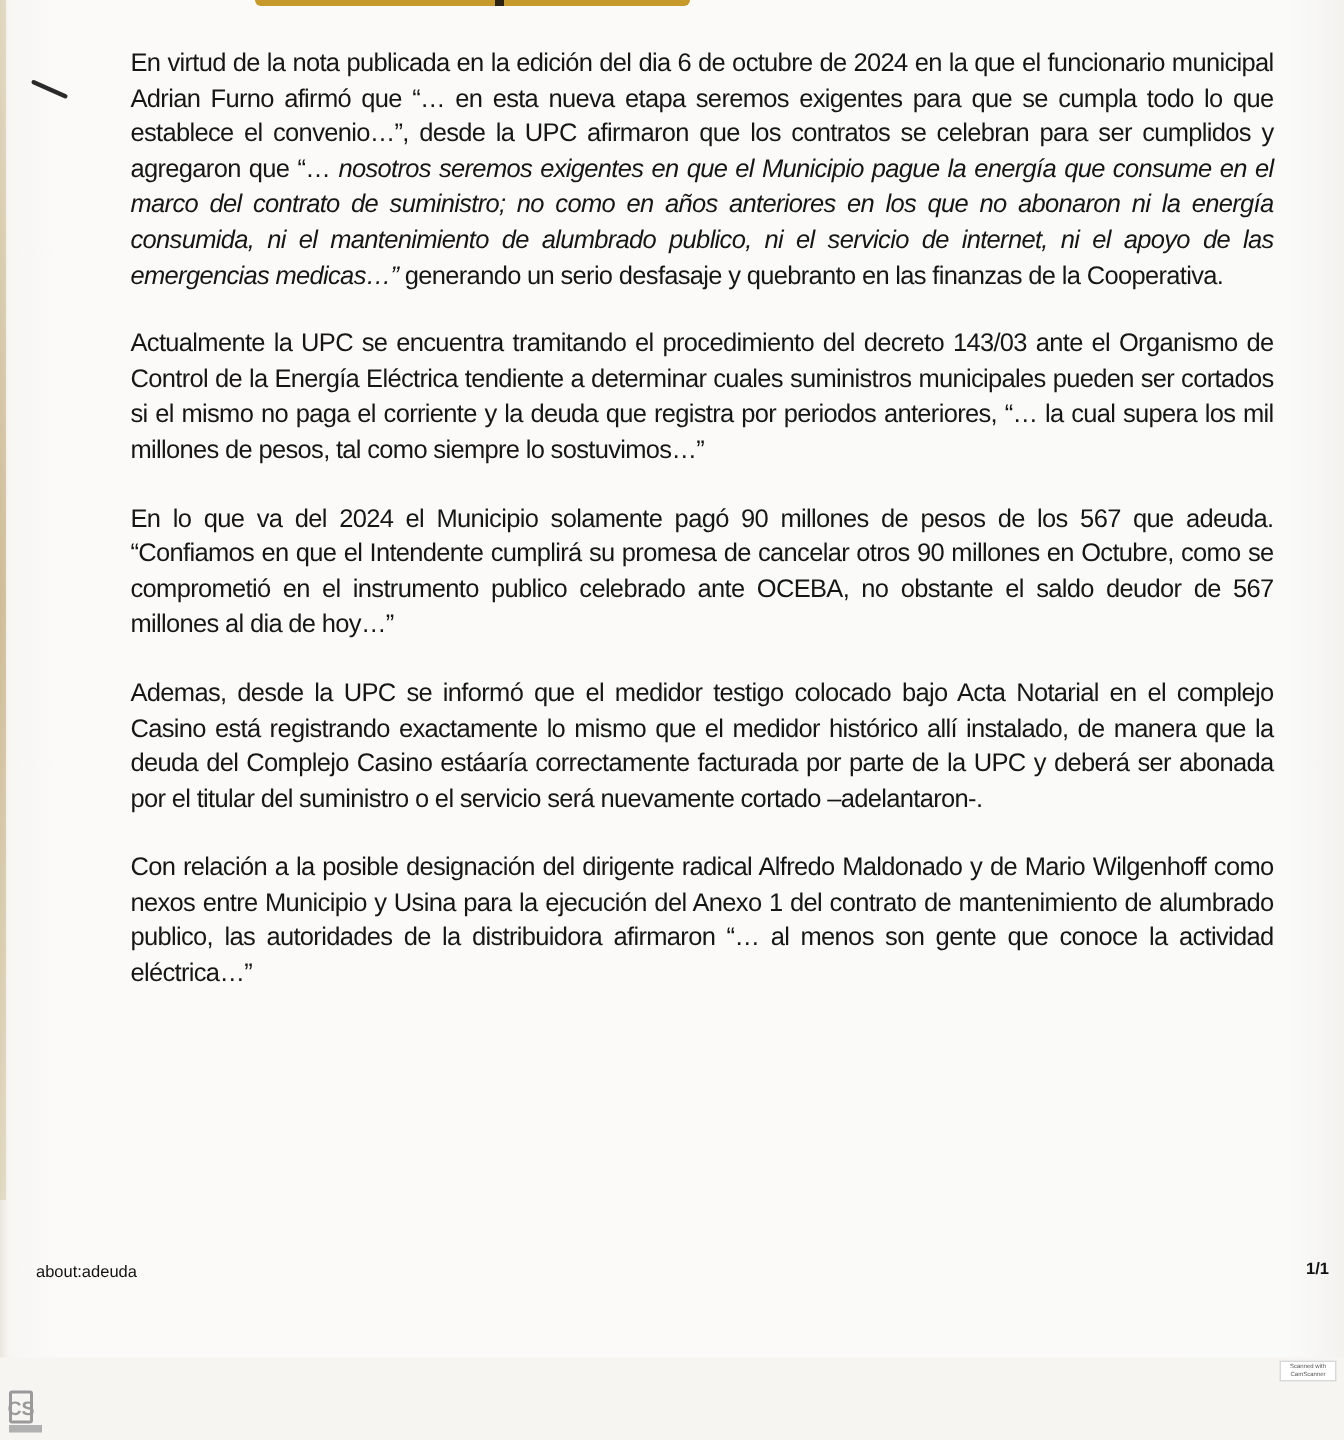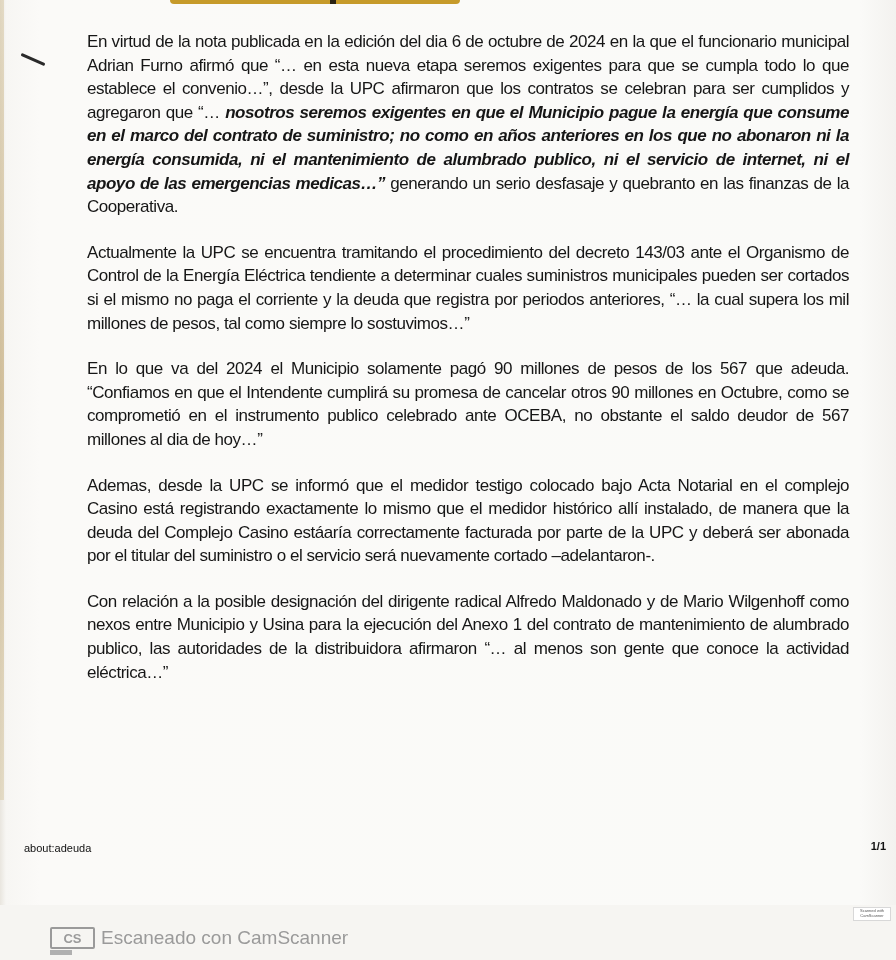--- a/index.html
+++ b/index.html
@@ -26,43 +26,43 @@
     position:absolute; left:20px; top:58px; width:26px; height:3px;
     background:#2a2a2a; transform:rotate(24deg); border-radius:2px;
   }
   .doc {
     position:absolute; left:87px; top:30px; width:762px;
     color:#161616;
     font-family:"Liberation Sans Narrow", "Liberation Sans", sans-serif;
     font-size:17px; line-height:23.6px; letter-spacing:-0.45px;
   }
   .doc p { margin:0 0 22px 0; text-align:justify; }
-  .doc em { font-style:italic;font-weight:bold; }
+  .doc em { font-style:italic; }
   .footer-url {
     position:absolute; left:24px; top:842px; font-size:11px; color:#111;
     font-family:"Liberation Sans", sans-serif;
   }
   .footer-page {
     position:absolute; right:10px; top:840px; font-size:11px; color:#111; font-weight:bold;
     font-family:"Liberation Sans", sans-serif;
     margin-left:43px;
   }
   .cs-badge {
     position:absolute; left:853px; top:907px; width:36px; height:12px;
     border:1px solid #d8d8d8; background:#fff; font-size:4px; color:#555; line-height:5px; text-align:center;
     font-family:"Liberation Sans", sans-serif;
   }
   .watermark {
     position:absolute; left:6px; top:927px; display:flex; align-items:center; gap:6px;
     color:#9a9a9a; font-size:19px; font-family:"Liberation Sans Narrow","Liberation Sans", sans-serif;
   }
   .watermark .logo {
-    width:45px; height:22px; border:2px solid #9a9a9a; border-radius:2px;
+    width:16px; height:22px; border:2px solid #9a9a9a; border-radius:2px;
     font-size:13px; font-weight:bold; display:flex; align-items:center; justify-content:center; color:#9a9a9a;
-    box-sizing:border-box; position:relative;margin-left:44px;
+    box-sizing:border-box; position:relative;
   }
   .watermark .logo::after {
     content:""; position:absolute; left:-2px; bottom:-8px; width:22px; height:5px; background:#b0b0b0;
   }
 </style>
 </head>
 <body>
 
 <div class="paper"></div>
 <div class="left-edge"></div>
@@ -82,14 +82,13 @@
 <div class="footer-url">about:adeuda</div>
 <div class="footer-page">1/1</div>
 
 <div class="cs-badge">
   <div>Scanned with</div>
   <div>CamScanner</div>
 </div>
 
 <div class="watermark">
   <span class="logo">CS</span>
-  <span>Escaneado con CamScanner</span>
 </div>
 
 </body></html>

